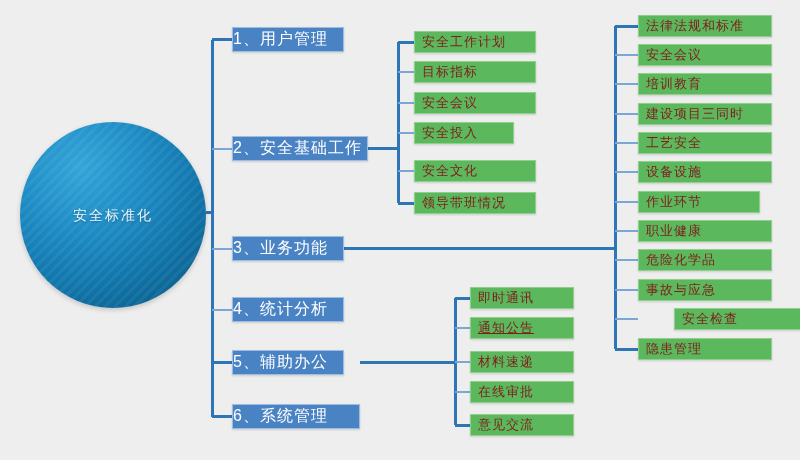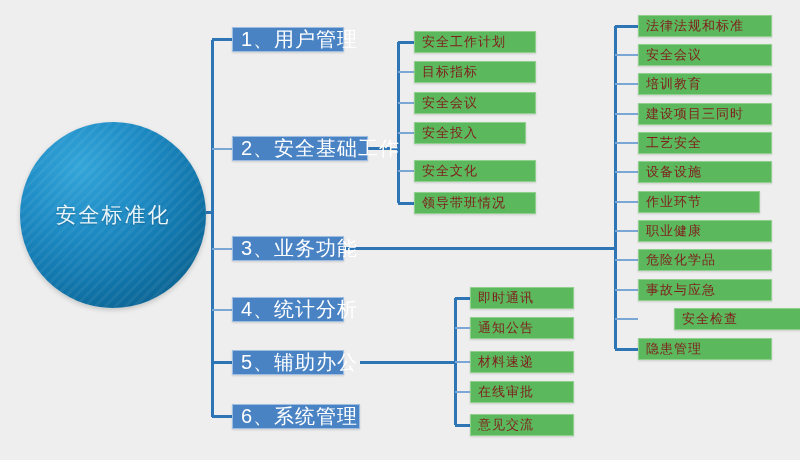--- a/index.html
+++ b/index.html
@@ -28,32 +28,31 @@
     width:186px;height:186px;
     border-radius:50%;
     background:
       repeating-linear-gradient(135deg, rgba(255,255,255,.055) 0 3px, rgba(0,0,0,0) 3px 7px),
       radial-gradient(circle at 32% 24%, #33a5d8 0%, #1f8dc6 32%, #1278ae 60%, #0b6290 85%, #08567f 100%);
     box-shadow:0 2px 5px rgba(0,0,0,.18);
   }
   .hub-label{
     position:absolute;left:0;top:0;width:186px;height:186px;
     display:flex;flex-direction:column;align-items:center;justify-content:center;
-    color:#eaf6fc;font-size:21px;line-height:30px;letter-spacing:2px;
+    color:#eaf6fc;font-size:14px;line-height:30px;letter-spacing:2px;
     text-shadow:0 1px 2px rgba(0,0,0,.25);
   }
   .hub-label span{display:block;}
 
   
   .lvl2{
     background:#4a83c4;
     border:1px solid #9dbde2;
     color:#ffffff;
-    font-size:20px;
-    padding-left:8px;
+    font-size:16px;
     height:25px;
     box-shadow:0 1px 2px rgba(0,0,0,.14);
   }
   
   .lvl3{
     background:#5cb85c;
     border:1px solid #8fd08c;
     color:#7f1d1d;
     font-size:13px;
     padding-left:7px;
@@ -135,21 +134,21 @@
       </div>
       <div class="node lvl3" style="left: 414px; top: 31px; width: 122px;">
         <span>安全工作计划</span>
       </div>
       <div class="node lvl3" style="left: 414px; top: 61px; width: 122px;">
         <span>目标指标</span>
       </div>
       <div class="node lvl3" style="left: 414px; top: 92px; width: 122px;">
         <span>安全会议</span>
       </div>
-      <div class="node lvl3" style="left: 414px; top: 122px; width: 112px;">
+      <div class="node lvl3" style="left: 414px; top: 122px; width: 100px;">
         <span>安全投入</span>
       </div>
       <div class="node lvl3" style="left: 414px; top: 160px; width: 122px;">
         <span>安全文化</span>
       </div>
       <div class="node lvl3" style="left: 414px; top: 192px; width: 122px;">
         <span>领导带班情况</span>
       </div>
       <div class="node lvl3" style="left: 638px; top: 15px; width: 134px;">
         <span>法律法规和标准</span>
@@ -183,21 +182,21 @@
       </div>
       <div class="node lvl3" style="left: 638px; top: 308px; width: 134px; margin-left: 36px;">
         <span>安全检查</span>
       </div>
       <div class="node lvl3" style="left: 638px; top: 338px; width: 134px;">
         <span>隐患管理</span>
       </div>
       <div class="node lvl3" style="left: 470px; top: 287px; width: 104px;">
         <span>即时通讯</span>
       </div>
-      <div class="node lvl3" style="left: 470px; top: 317px; width: 104px;">
+      <div class="node lvl3" style="left: 470px; top: 317px; width: 104px; text-decoration: underline;">
         <span>通知公告</span>
       </div>
       <div class="node lvl3" style="left: 470px; top: 351px; width: 104px;">
         <span>材料速递</span>
       </div>
       <div class="node lvl3" style="left: 470px; top: 381px; width: 104px;">
         <span>在线审批</span>
       </div>
       <div class="node lvl3" style="left: 470px; top: 414px; width: 104px;">
         <span>意见交流</span>

